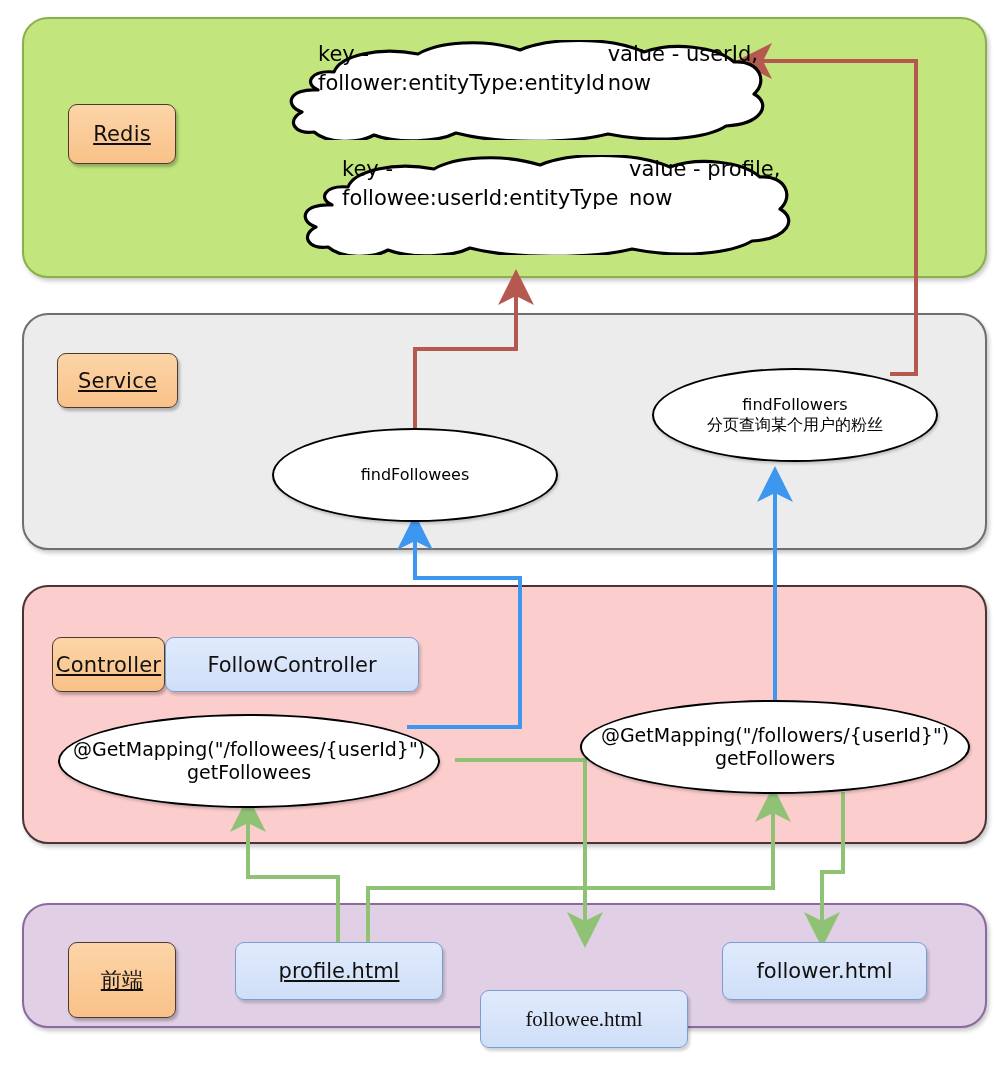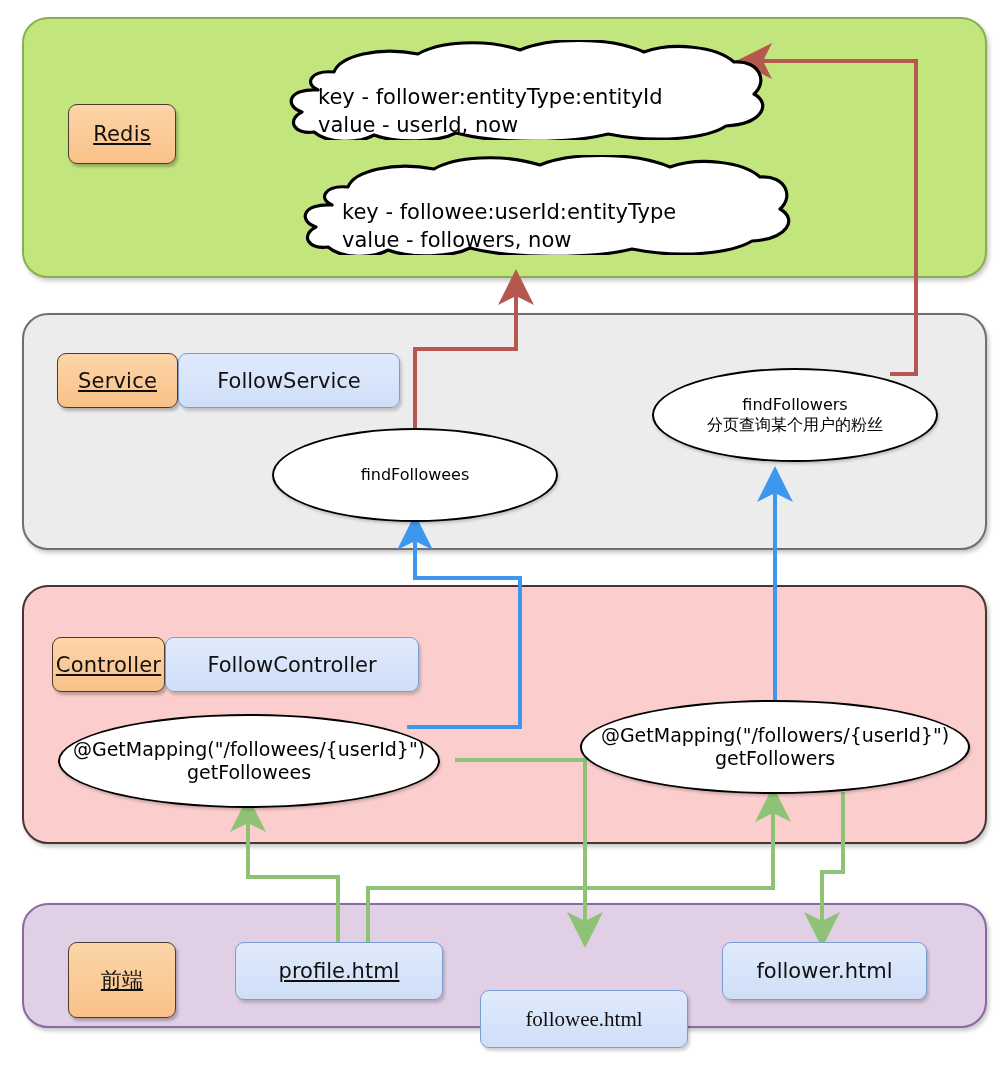--- a/index.html
+++ b/index.html
@@ -95,21 +95,21 @@
     font-size: 16px;
     box-shadow: 1px 2px 3px rgba(0,0,0,0.20);
   }
   .cloud-wrap {
     position: absolute;
   }
   .cloud-text {
     position: absolute;
     left: 0; top: 0; width: 100%; height: 100%;
     display: flex;
-    flex-direction: column;
+    flex-direction: row;
     justify-content: flex-end;
     text-align: left;
     color: #000;
     font-size: 21px;
     line-height: 1.36;
     box-sizing: border-box;
   }
   .watermark {
     position: absolute;
     right: 30px;
@@ -212,29 +212,26 @@
                C526,84 536,64 518,54
                C532,42 524,20 498,22
                C480,6 436,2 408,12
                C370,-4 306,-2 278,10
                C240,-2 192,2 172,14
                C132,6 92,16 86,32
                C62,30 56,44 70,50 Z" fill="#ffffff" stroke="#000000" stroke-width="3.2" stroke-linejoin="round"></path>
     </svg>
     <div class="cloud-text" style="padding-left:80px;">
       <div>key - followee:userId:entityType</div>
-      <div>value - followers, now</div>
+      <div>value - profile, now</div>
     </div>
   </div>
 
   <div class="tagbox" style="left:57px; top:353px; width:121px; height:55px;">
     <span>Service</span>
-  </div>
-  <div class="classbox" style="left:178px; top:353px; width:222px; height:55px;">
-    <span>FollowService</span>
   </div>
 
   <div class="ellipse" style="left:272px; top:428px; width:286px; height:94px;">
     <div>findFollowees</div>
   </div>
 
   <div class="ellipse" style="left:652px; top:368px; width:286px; height:94px;">
     <div>findFollowers</div>
     <div class="cn">分页查询某个用户的粉丝</div>
   </div>

